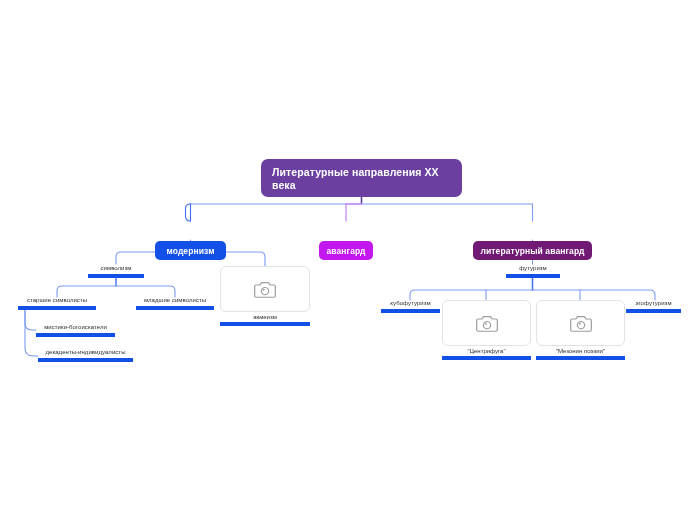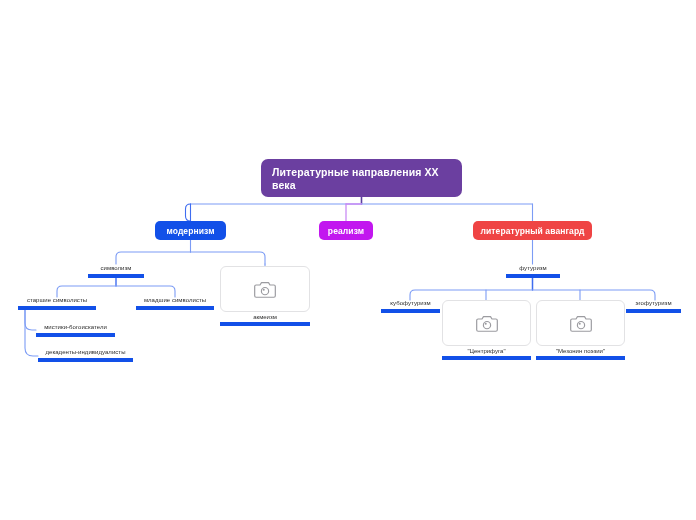--- a/index.html
+++ b/index.html
@@ -56,35 +56,36 @@
     position: absolute;
     border-radius: 5px;
     color: #ffffff;
     font-size: 8.5px;
     font-weight: bold;
     display: flex;
     align-items: center;
     justify-content: center;
     letter-spacing: 0.1px;
     box-sizing: border-box;
+    margin-top: 20px;
   }
   .pill-modernism {
     left: 155px; top: 221px;
     width: 71px; height: 19px;
     background: #1250e8;
   }
   .pill-realism {
     left: 319px; top: 221px;
     width: 54px; height: 19px;
     background: #c217ef;
   }
   .pill-avantgarde {
     left: 473px; top: 221px;
     width: 119px; height: 19px;
-    background: #ef4444;
+    background: #701a75;
   }
 
   
   .label {
     position: absolute;
     box-sizing: border-box;
     text-align: center;
     color: #2d2d2d;
     font-size: 6px;
     letter-spacing: 0.05px;
@@ -175,21 +176,21 @@
       <path d="M410,300 L410,295 Q410,290 415,290 L650,290 Q655,290 655,295 L655,300" stroke="#7c9cf5"></path>
       <path d="M486,290 L486,300" stroke="#7c9cf5"></path>
       <path d="M580,290 L580,300" stroke="#7c9cf5"></path>
     </g>
   </svg>
 
   <div class="node root-node">Литературные направления XX века</div>
 
   <div class="pill pill-modernism">модернизм</div>
 
-  <div class="pill pill-realism">реализм</div>
+  <div class="pill pill-realism">авангард</div>
 
   <div class="pill pill-avantgarde">литературный авангард</div>
 
   <div class="label" style="left:88px; top:264px; width:56px;">
     <span class="txt">символизм</span>
     <span class="bar"></span>
   </div>
 
   <div class="label" style="left:18px; top:296px; width:78px;">
     <span class="txt">старшие символисты</span>

